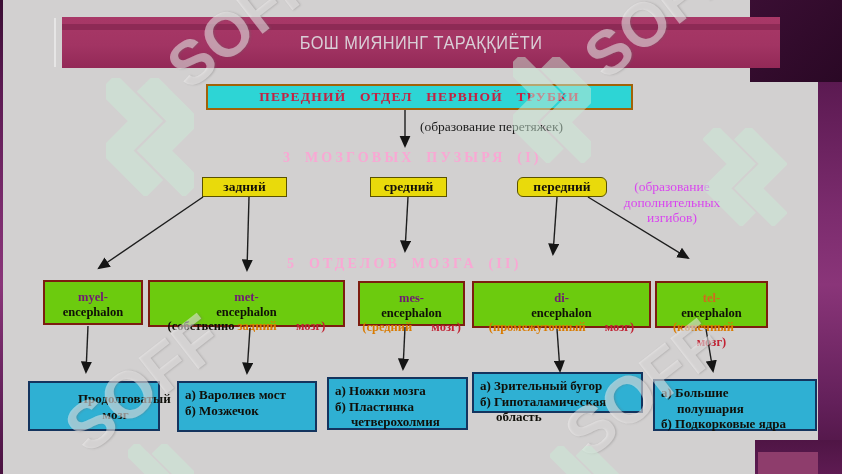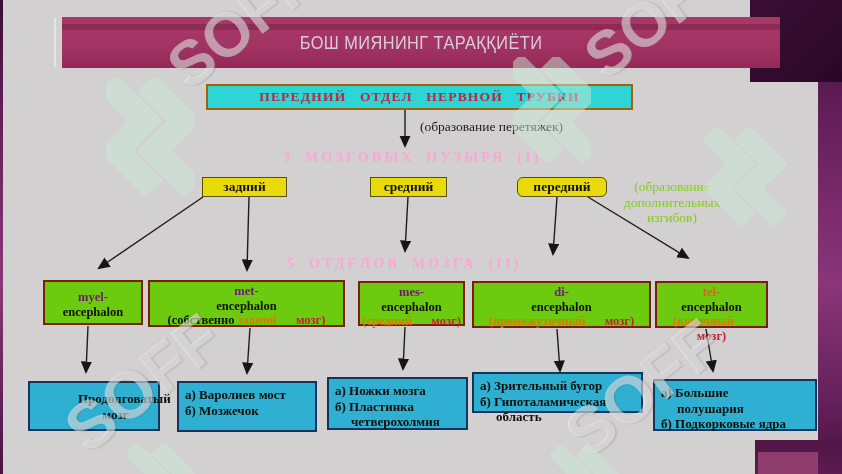--- a/index.html
+++ b/index.html
@@ -30,23 +30,23 @@
       background:#2dd5d5;border:2px solid #a16207;
       display:flex;align-items:center;justify-content:center;
       color:#c22343;font-weight:bold;font-size:13.5px;letter-spacing:1.2px;word-spacing:9px;white-space:nowrap;}
   .note1{left:420px;top:119px;font-size:13.5px;color:#1b1b1b;white-space:nowrap;}
   .stage-title{color:#f9a8d4;font-weight:bold;font-size:14px;letter-spacing:3.2px;word-spacing:5px;white-space:nowrap;}
   .st1{left:283px;top:150px;}
   .st2{left:287px;top:256px;}
   .vesicle{box-sizing:border-box;background:#e9da0b;border:1px solid #5a5200;
       display:flex;align-items:center;justify-content:center;
       color:#14100a;font-weight:bold;font-size:13.5px;}
-  .note2{left:592px;top:179px;width:160px;text-align:center;font-size:13.5px;line-height:15.5px;color:#84cc16;}
+  .note2{left:592px;top:179px;width:160px;text-align:center;font-size:13.5px;line-height:15.5px;color:#d946ef;}
   .division{box-sizing:border-box;background:#6ccb0e;border:2px solid #7c1d10;
-      text-align:center;font-weight:bold;font-size:12.5px;line-height:14.6px;color:#101008;padding-top:2px;}
+      text-align:center;font-weight:bold;font-size:12.5px;line-height:14.6px;color:#101008;padding-top:8px;}
   .division .pfx{color:#701a75;}
   .division .pfx-orange{color:#d2691e;}
   .division .hl{color:#d97b00;}
   .division .mz{color:#c22233;margin-left:16px;}
   .derive{box-sizing:border-box;background:#2fb0d3;border:2px solid #14345e;
       font-weight:bold;font-size:13px;line-height:15.5px;color:#10100a;padding:4px 5px 0 6px;text-align:left;}
   .derive.center{text-align:center;padding-top:8px;padding-left:48px;}
   .indent{padding-left:16px;}
   
   .arrows{left:0;top:0;width:842px;height:474px;z-index:3;pointer-events:none;}

